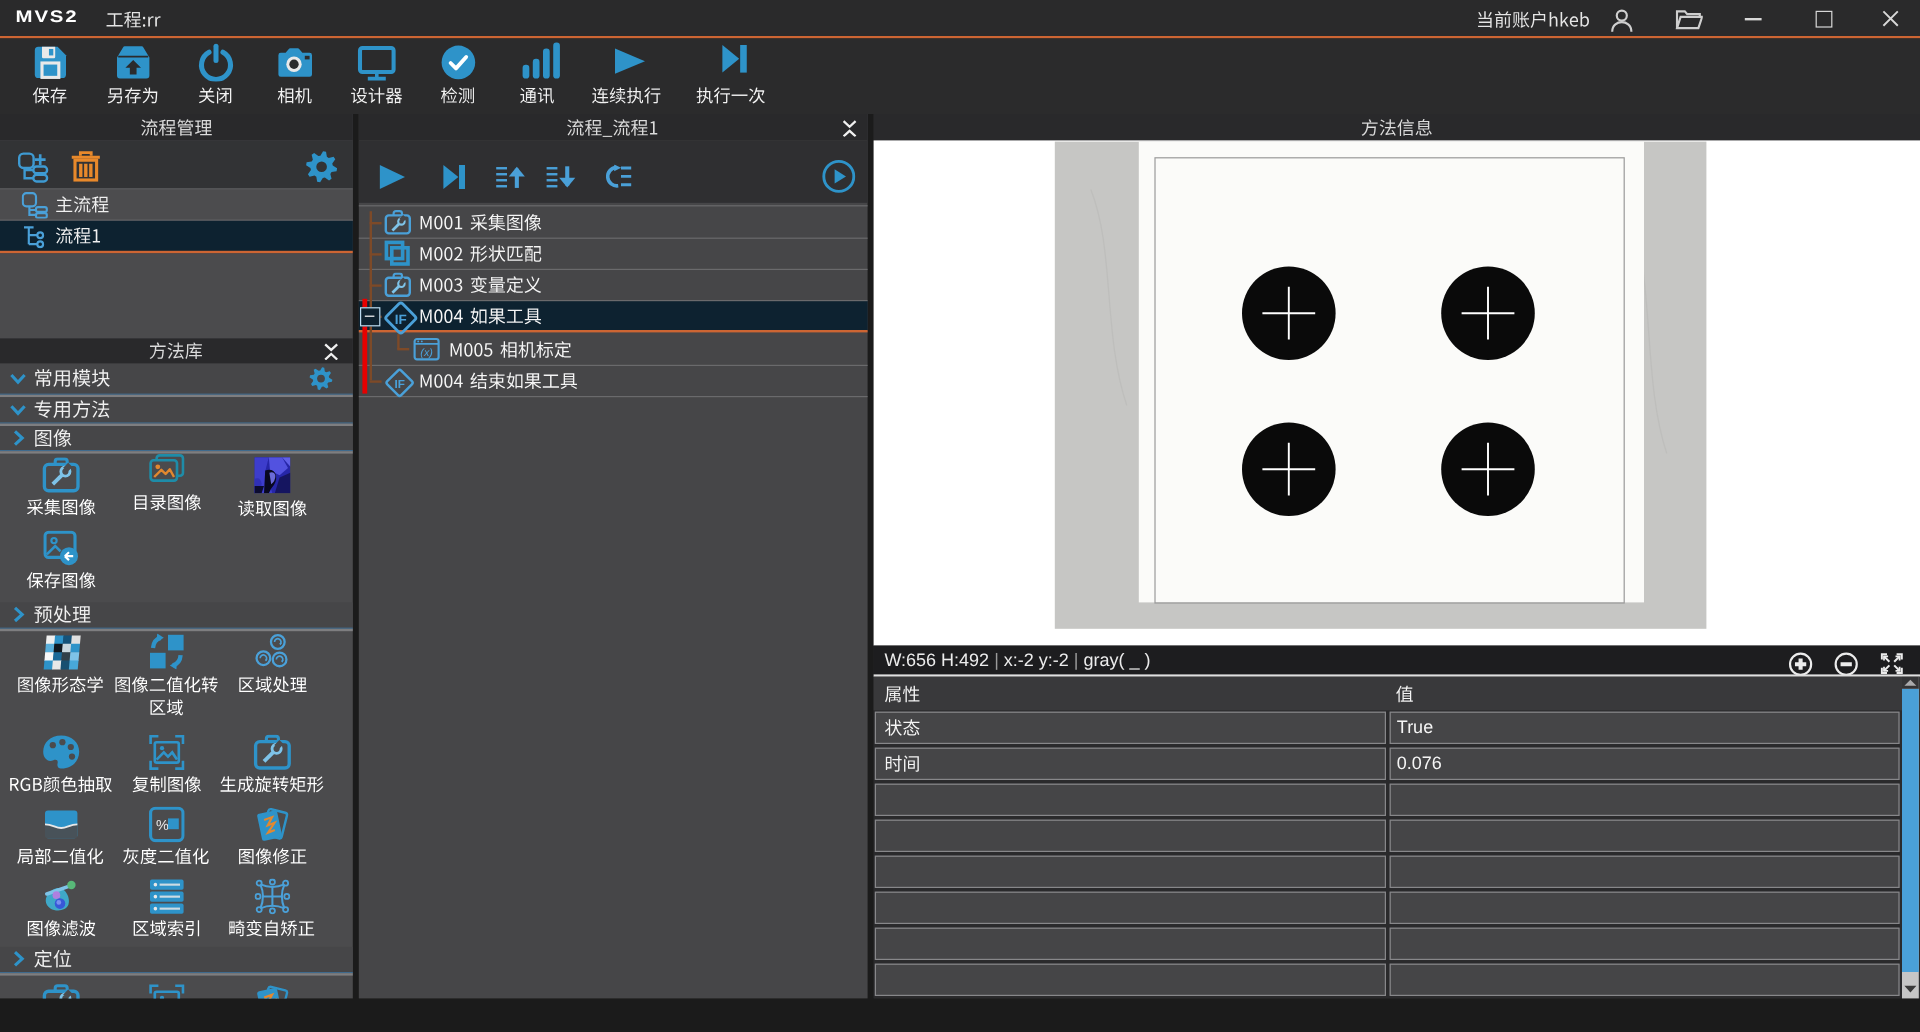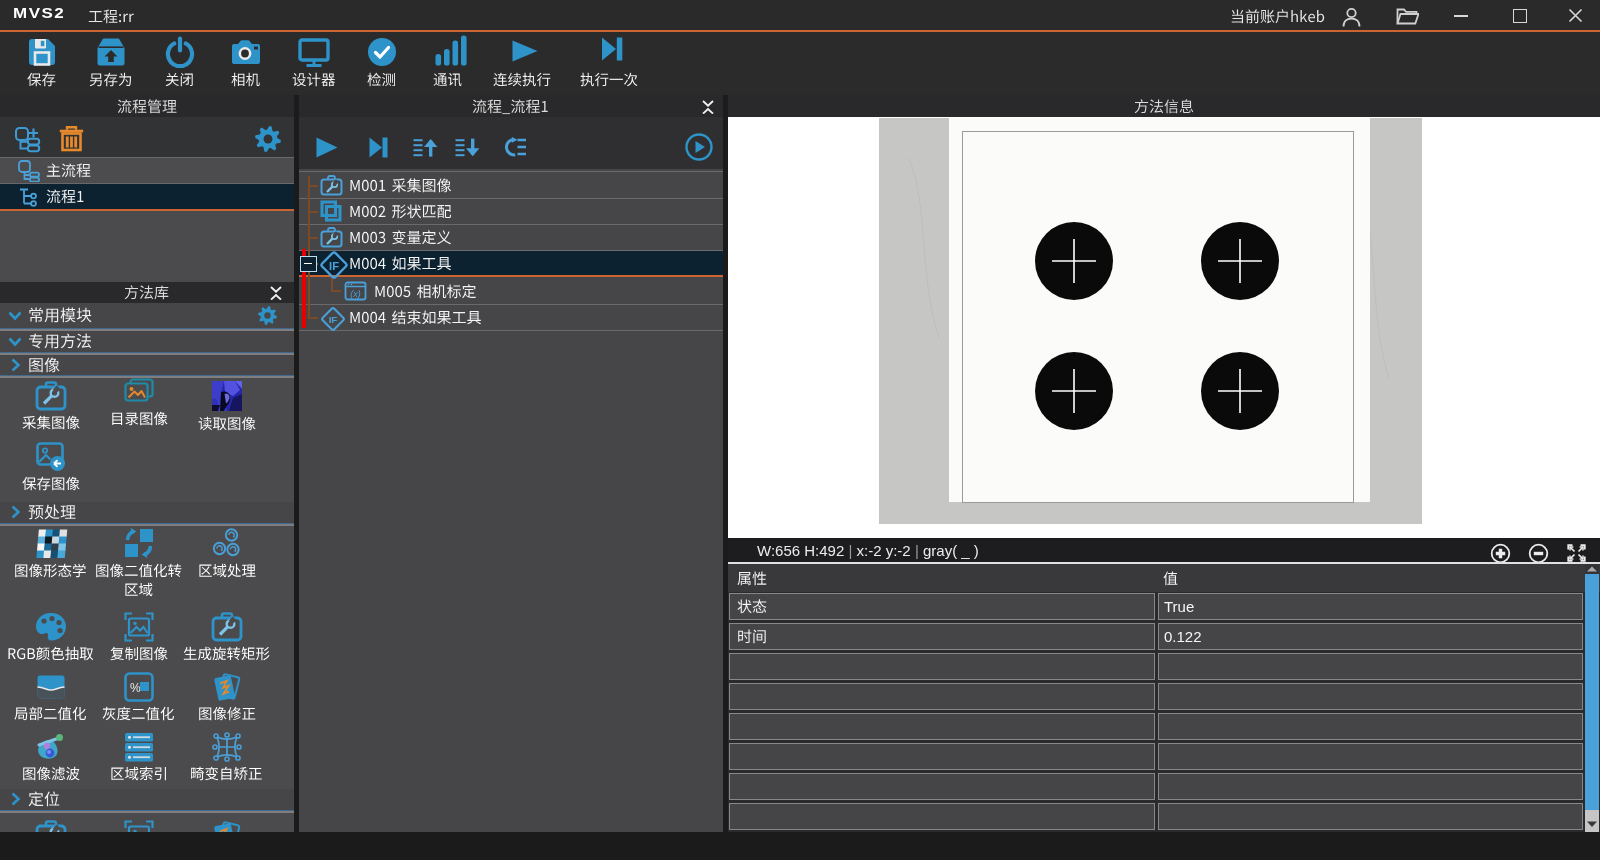--- a/index.html
+++ b/index.html
@@ -925,21 +925,21 @@
   </svg>
 <svg style="position:absolute;left:1034px;top:351px" width="80" height="80">
     <circle cx="40" cy="40" r="39" fill="#0a0a0a"></circle>
     <path d="M18 40 H62 M40 18 V62" stroke="#fff" stroke-width="1.6"></path>
   </svg>
 <svg style="position:absolute;left:1200px;top:351px" width="80" height="80">
     <circle cx="40" cy="40" r="39" fill="#0a0a0a"></circle>
     <path d="M18 40 H62 M40 18 V62" stroke="#fff" stroke-width="1.6"></path>
   </svg>
 <div style="position:absolute;left:728px;top:538px;width:872px;height:26px;background:#1d1d1f"></div>
-<div style="position:absolute;left:757px;top:542px;font:15px 'Liberation Sans',sans-serif;color:#ececec">W:656 H:492 <span style="color:#9a9a9a">|</span> x:-2 y:-2 <span style="color:#9a9a9a">|</span> gray( _ )</div>
+<div style="position:absolute;left:737px;top:542px;font:15px 'Liberation Sans',sans-serif;color:#ececec">W:656 H:492 <span style="color:#9a9a9a">|</span> x:-2 y:-2 <span style="color:#9a9a9a">|</span> gray( _ )</div>
 <svg style="position:absolute;left:1490px;top:543px" width="21" height="21" viewBox="0 0 21 21" fill="none" stroke="#ececec">
 <circle cx="10.5" cy="10.5" r="8.8" stroke-width="1.8"></circle>
     <path d="M5.8 10.5 H15.2 M10.5 5.8 V15.2" stroke-width="3.4"></path>
   </svg>
 <svg style="position:absolute;left:1528px;top:543px" width="21" height="21" viewBox="0 0 21 21" fill="none" stroke="#ececec">
 <circle cx="10.5" cy="10.5" r="8.8" stroke-width="1.8"></circle>
     <path d="M5.8 10.5 H15.2" stroke-width="3.4"></path>
   </svg>
 <svg style="position:absolute;left:1567px;top:544px" width="19" height="18" viewBox="0 0 19 18" stroke="#ececec" fill="none">
 <path d="M1.2 5.5 V1.2 H5.5 M13.5 1.2 H17.8 V5.5 M17.8 12.5 V16.8 H13.5 M5.5 16.8 H1.2 V12.5" stroke-width="1.7"></path>
@@ -970,21 +970,21 @@
   </svg>
 <div style="position:absolute;left:1164px;top:597.5px;font:15px 'Liberation Sans',sans-serif;color:#f5f5f5">True</div>
 <div style="position:absolute;left:729px;top:623px;width:426px;height:27px;background:#454547;border:1px solid #87878a;box-sizing:border-box"></div>
 <div style="position:absolute;left:1158px;top:623px;width:425px;height:27px;background:#454547;border:1px solid #87878a;box-sizing:border-box"></div>
 <svg style="position:absolute;left:737.0px;top:627.5px;overflow:visible" width="31" height="19">
     <g fill="#f5f5f5" transform="translate(0,14) scale(0.015000,-0.015000)">
       <use href="#g65f6"></use>
       <use href="#g95f4" x="1000"></use>
     </g>
   </svg>
-<div style="position:absolute;left:1164px;top:627.5px;font:15px 'Liberation Sans',sans-serif;color:#f5f5f5">0.122</div>
+<div style="position:absolute;left:1164px;top:627.5px;font:15px 'Liberation Sans',sans-serif;color:#f5f5f5">0.076</div>
 <div style="position:absolute;left:729px;top:653px;width:426px;height:27px;background:#454547;border:1px solid #87878a;box-sizing:border-box"></div>
 <div style="position:absolute;left:1158px;top:653px;width:425px;height:27px;background:#454547;border:1px solid #87878a;box-sizing:border-box"></div>
 <div style="position:absolute;left:729px;top:683px;width:426px;height:27px;background:#454547;border:1px solid #87878a;box-sizing:border-box"></div>
 <div style="position:absolute;left:1158px;top:683px;width:425px;height:27px;background:#454547;border:1px solid #87878a;box-sizing:border-box"></div>
 <div style="position:absolute;left:729px;top:713px;width:426px;height:27px;background:#454547;border:1px solid #87878a;box-sizing:border-box"></div>
 <div style="position:absolute;left:1158px;top:713px;width:425px;height:27px;background:#454547;border:1px solid #87878a;box-sizing:border-box"></div>
 <div style="position:absolute;left:729px;top:743px;width:426px;height:27px;background:#454547;border:1px solid #87878a;box-sizing:border-box"></div>
 <div style="position:absolute;left:1158px;top:743px;width:425px;height:27px;background:#454547;border:1px solid #87878a;box-sizing:border-box"></div>
 <div style="position:absolute;left:729px;top:773px;width:426px;height:27px;background:#454547;border:1px solid #87878a;box-sizing:border-box"></div>
 <div style="position:absolute;left:1158px;top:773px;width:425px;height:27px;background:#454547;border:1px solid #87878a;box-sizing:border-box"></div>

